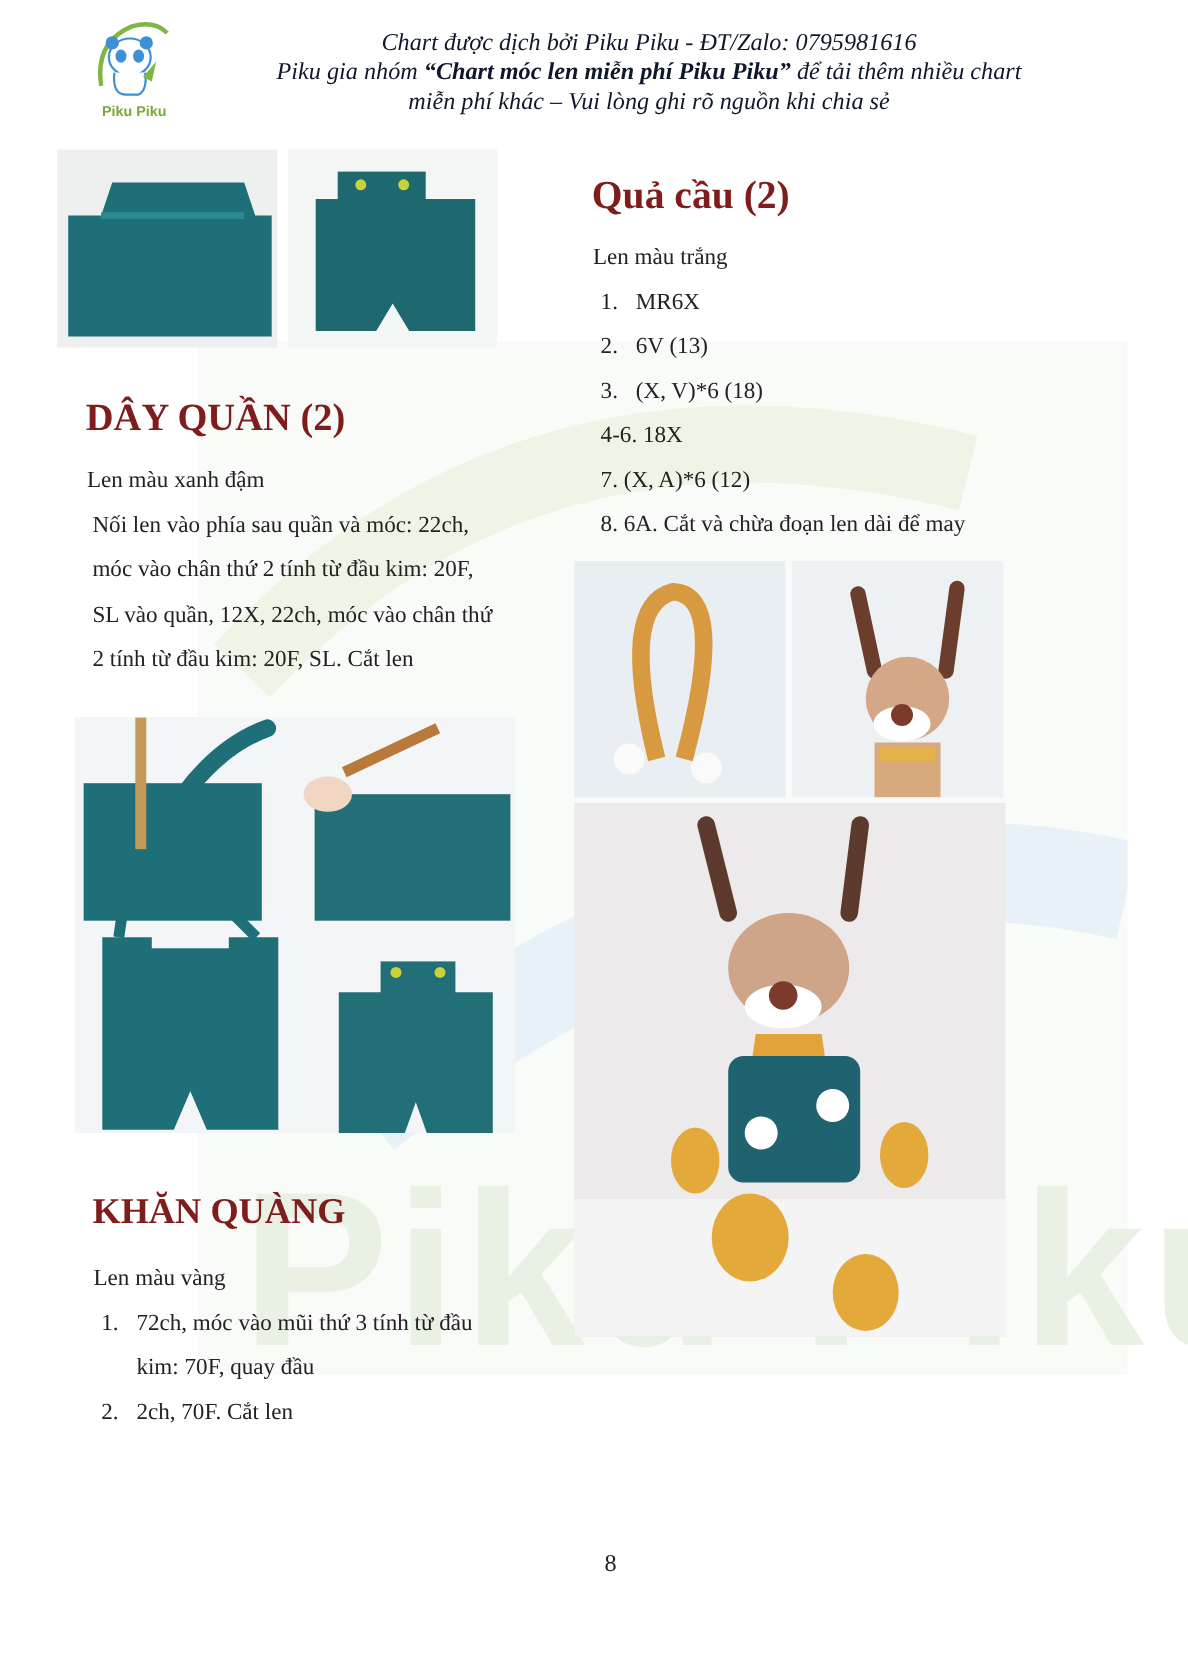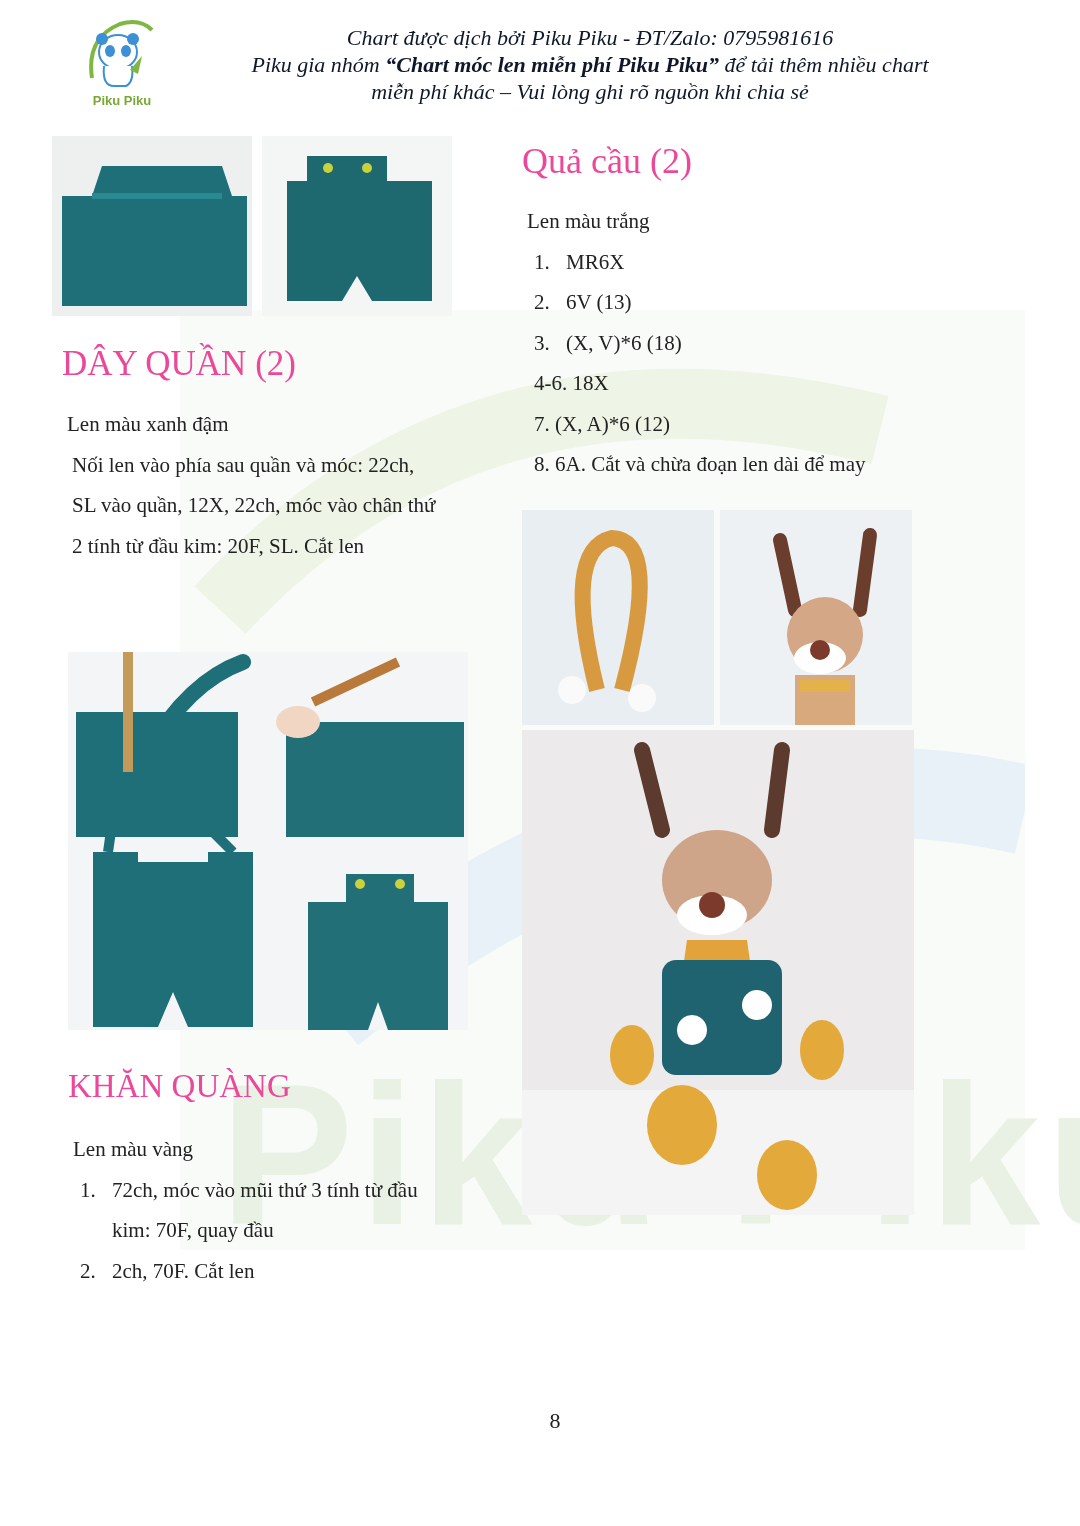--- a/index.html
+++ b/index.html
@@ -14,22 +14,22 @@
     position: absolute; left: 40px; top: 730px; font-family: "Liberation Sans", sans-serif;
     font-size: 200px; font-weight: bold; color: #e9f1e4; letter-spacing: 6px; white-space: nowrap;
   }
   .logo { position: absolute; left: 78px; top: 18px; width: 84px; height: 90px; }
   .logo-label { position: absolute; left: 4px; bottom: 0; width: 80px; text-align: center;
     font-family: "Liberation Sans", sans-serif; font-size: 13px; color: #79a836; font-weight: bold; }
   .header { position: absolute; left: 180px; top: 24px; width: 820px; text-align: center;
     font-style: italic; font-size: 22px; line-height: 27px; color: #0f172a; }
   .header b { font-style: italic; }
   .photo { position: absolute; overflow: hidden; }
-  .h-red { position: absolute; color: #ec4899; font-weight: normal; font-family: "Liberation Serif", serif; margin: 0; }
-  .txt { position: absolute; font-size: 21px; line-height: 40.5px; margin: 5px; }
+  .h-red { position: absolute; color: #7f1d1d; font-weight: bold; font-family: "Liberation Serif", serif; margin: 16px; }
+  .txt { position: absolute; font-size: 21px; line-height: 40.5px; margin: 17px; }
   .txt div { white-space: nowrap; }
   .page-num { position: absolute; left: 540px; top: 1408px; font-size: 22px; width: 30px; text-align: center; }
 </style>
 </head>
 <body>
 
 <div class="watermark">
   <div class="wm-bg"></div>
   <svg width="845" height="940" style="position:absolute;left:0;top:0">
     <path d="M40 300 Q 300 20 700 120" stroke="#eef4e6" stroke-width="70" fill="none"></path>
@@ -81,20 +81,21 @@
   <div style="padding-left:7px"><span style="display:inline-block;width:32px">3.</span><span>(X, V)*6 (18)</span></div>
   <div style="padding-left:7px"><span>4-6.</span> <span>18X</span></div>
   <div style="padding-left:7px"><span>7.</span> <span>(X, A)*6 (12)</span></div>
   <div style="padding-left:7px"><span>8.</span> <span>6A. Cắt và chừa đoạn len dài để may</span></div>
 </div>
 
 <h2 class="h-red" style="left:62px;top:344px;font-size:35px;">DÂY QUẦN (2)</h2>
 <div class="txt" style="left:62px;top:399px;">
   <div>Len màu xanh đậm</div>
   <div style="padding-left:5px">Nối len vào phía sau quần và móc: 22ch,</div>
+  <div style="padding-left:5px">móc vào chân thứ 2 tính từ đầu kim: 20F,</div>
   <div style="padding-left:5px">SL vào quần, 12X, 22ch, móc vào chân thứ</div>
   <div style="padding-left:5px">2 tính từ đầu kim: 20F, SL. Cắt len</div>
 </div>
 
 <div class="photo" style="left:68px;top:652px;width:400px;height:378px;background:#f3f5f6;">
   <svg width="400" height="378">
     <rect x="8" y="60" width="162" height="125" fill="#1f6f78"></rect>
     <path d="M80 100 Q 120 30 175 10" stroke="#1f6f78" stroke-width="16" fill="none" stroke-linecap="round"></path>
     <rect x="55" y="0" width="10" height="120" fill="#c49a5a"></rect>
     <rect x="218" y="70" width="178" height="115" fill="#236f77"></rect>

